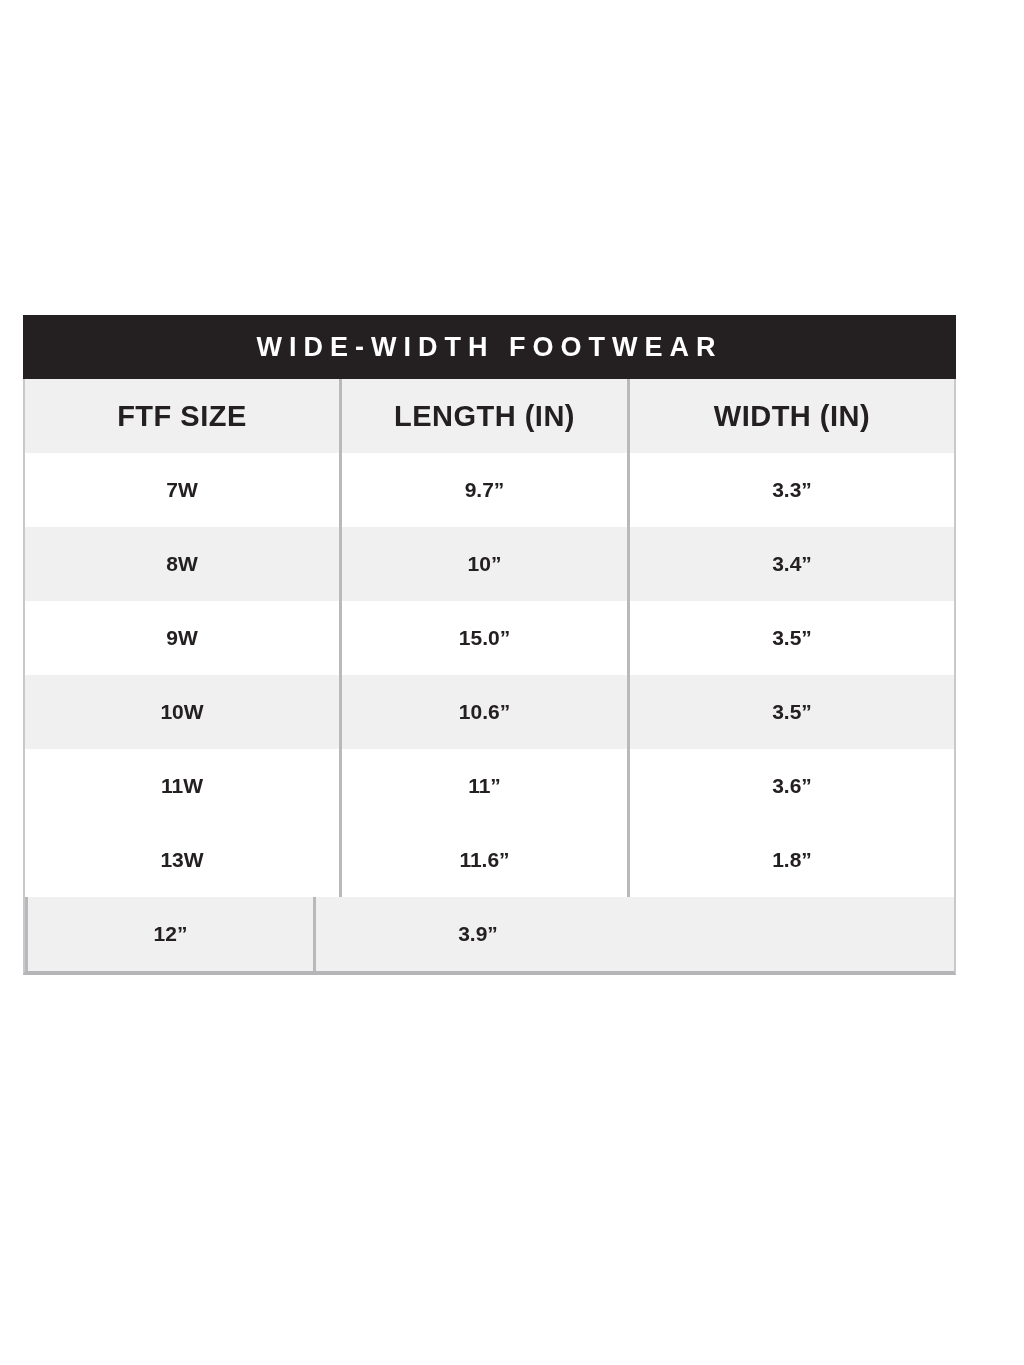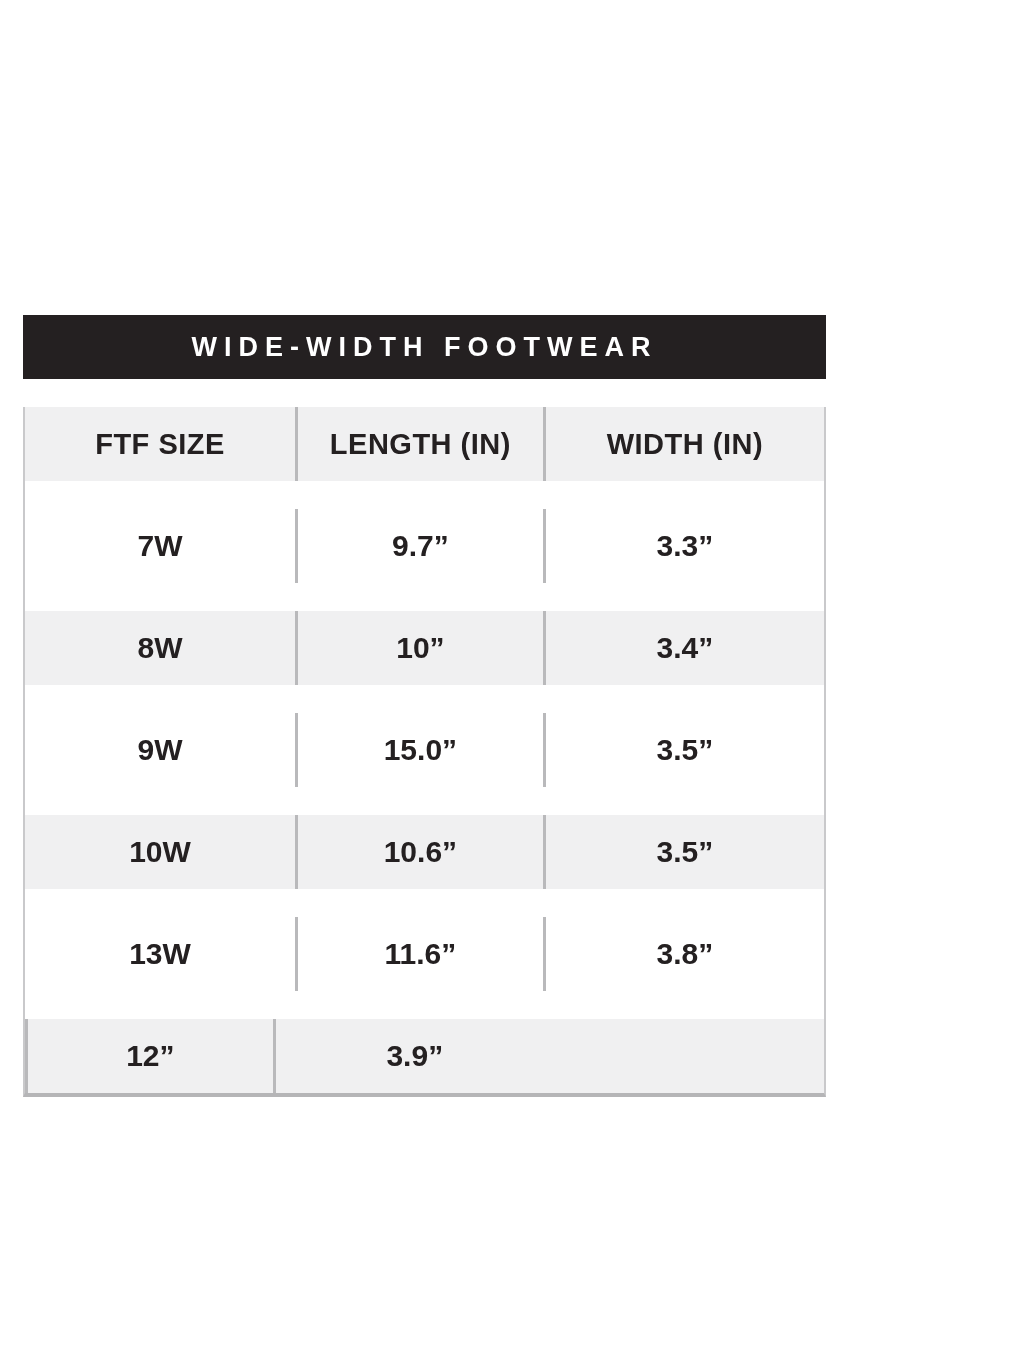--- a/index.html
+++ b/index.html
@@ -11,21 +11,21 @@
     height: 1365px;
     background: #ffffff;
     font-family: "Liberation Sans", sans-serif;
     position: relative;
     overflow: hidden;
   }
   .size-table {
     position: absolute;
     left: 23px;
     top: 315px;
-    width: 803px;
+    width: 933px;
   }
   .title-bar {
     height: 64px;
     background: var(--title-bg, #242021);
     display: flex;
     align-items: center;
     justify-content: center;
   }
   .title-bar span {
     color: var(--title-text, #ffffff);
@@ -37,34 +37,33 @@
   .grid {
     border-left: 2px solid var(--border, #c9c9cb);
     border-right: 2px solid var(--border, #c9c9cb);
     border-bottom: 4px solid #b5b5b7;
     box-sizing: border-box;
   }
   .row {
     display: flex;
     height: 74px;
     background: var(--row-even, #ffffff);
-    margin-top: 28px;
   }
   .row.header,
   .row.alt {
     background: var(--row-odd, #f0f0f1);
   }
   .cell {
     display: flex;
     align-items: center;
     justify-content: center;
     box-sizing: border-box;
     color: var(--cell-text, #242021);
     font-weight: bold;
-    font-size: 30px;
+    font-size: 21px;
     white-space: nowrap;
   }
   .c0 { width: 33.8%; }
   .c1 { width: 31.0%; border-left: 3px solid var(--divider, #b9b9bb); }
   .c2 { width: 35.2%; border-left: 3px solid var(--divider, #b9b9bb); }
   .row.header .cell { font-size: 29px; letter-spacing: 0.5px; }
 </style>
 </head>
 <body style="--title-bg: #242021; --title-text: #ffffff; --row-even: #ffffff; --row-odd: #f0f0f1; --cell-text: #242021; --divider: #b9b9bb; --border: #c9c9cb; background: rgb(255, 255, 255);">
 
@@ -93,23 +92,28 @@
           <div class="cell c0">9W</div>
           <div class="cell c1">15.0”</div>
           <div class="cell c2">3.5”</div>
         </div>
         <div class="row alt">
           <div class="cell c0">10W</div>
           <div class="cell c1">10.6”</div>
           <div class="cell c2">3.5”</div>
         </div>
         <div class="row">
+          <div class="cell c0">11W</div>
+          <div class="cell c1">11”</div>
+          <div class="cell c2">3.6”</div>
+        </div>
+        <div class="row">
           <div class="cell c0">13W</div>
           <div class="cell c1">11.6”</div>
-          <div class="cell c2">3.8”</div>
+          <div class="cell c2">1.8”</div>
         </div>
         <div class="row alt">
           <div class="cell c1">12”</div>
           <div class="cell c2">3.9”</div>
         </div>
       </div>
   </div>
 </div>
 
 </body></html>

